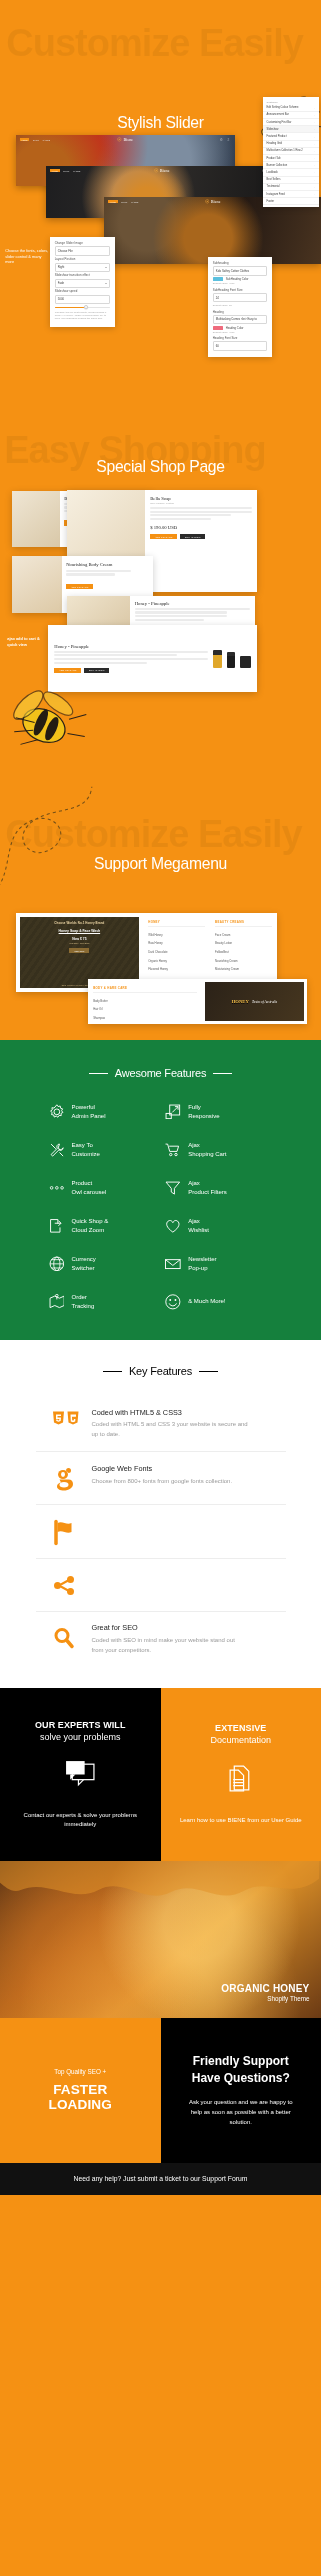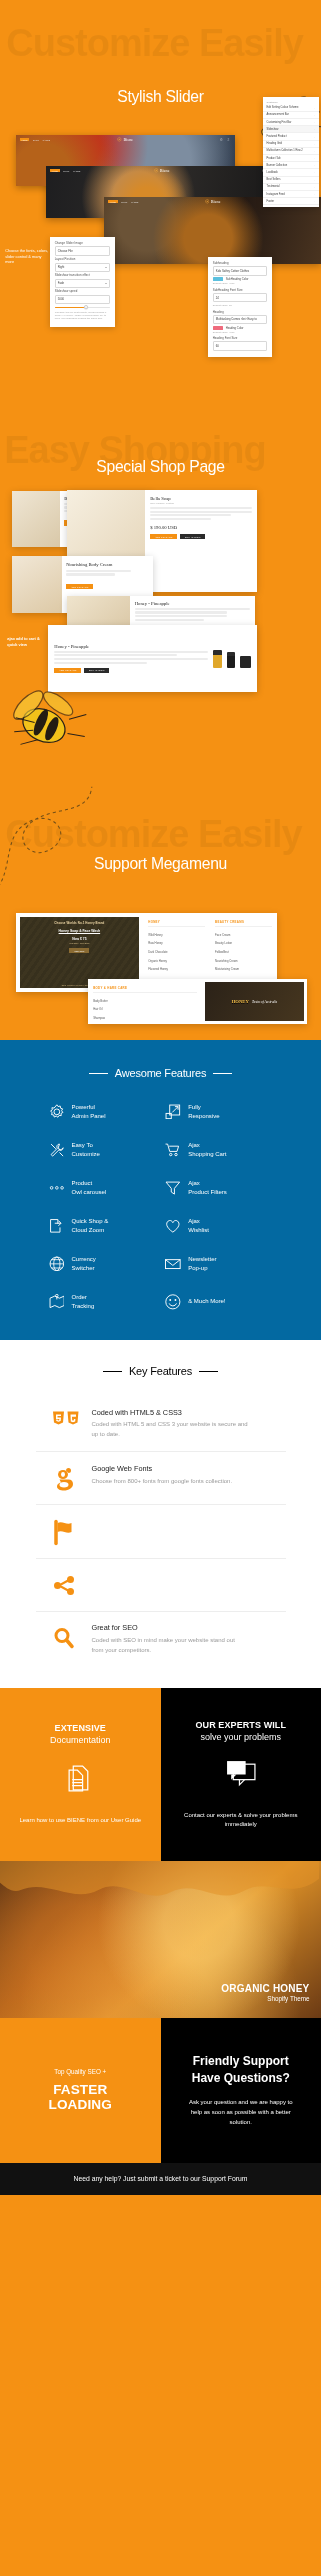--- a/index.html
+++ b/index.html
@@ -27,21 +27,21 @@
     white-space: nowrap;
     font-family: "Liberation Sans", sans-serif;
   }
   .ghost-1 { top: 22px; left: 6.3px; }
   .sec-title {
     position: relative;
     text-align: center;
     color: #fff;
     font-size: 15.7px;
     font-weight: 500;
-    padding-top: 88px;
+    padding-top: 114px;
     letter-spacing: -0.3px;
     z-index: 4;
   }
 
   .bee {
     position: absolute;
     width: 76px; height: 76px;
     z-index: 3;
     pointer-events: none;
   }
@@ -220,21 +220,21 @@
   .mcol li { list-style:none; font-size:2.8px; color:#5a5a5a; padding:2.3px 0; }
 
   .hexbanner {
     width:99px; margin:3.1px; background:linear-gradient(120deg,#2b2218,#46361f);
     position:relative; display:flex; align-items:center; justify-content:center; gap:3.1px;
   }
   .hexbanner .hb1 { color:#f7c04a; font-family:"Liberation Serif",serif; font-size:4.7px; font-weight:700; text-shadow:0 0.5px 0 #000;}
   .hexbanner .hb2 { color:#fff; font-family:"Liberation Serif",serif; font-size:3.4px; font-style:italic;}
 
   
-  .sec-awesome { background:#0369a1; padding:27px 0 30px; }
+  .sec-awesome { background:#15803d; padding:27px 0 30px; }
   .hdr-rule { display:flex; align-items:center; justify-content:center; gap:7.3px; }
   .hdr-rule .ln { width:19px; height:1px; background:#fff; }
   .hdr-rule.dark .ln { background:#000; }
   .hdr-txt { font-size:11px; font-weight:500; color:#fff; letter-spacing:-0.2px; }
   .hdr-rule.dark .hdr-txt { color:#000; }
 
   .feat-grid {
     margin: 24px auto 0;
     width: 224px;
     display: grid; grid-template-columns: 1fr 1fr;
@@ -885,45 +885,45 @@
           </div>
           <div class="key-txt">
             <h3>Great for SEO</h3>
             <p>Coded with SEO in mind make your website stand out from your competitors.</p>
           </div>
         </div>
       </div>
   </section>
 
   <section class="sec-experts">
-    <div class="exp-half exp-orange">
-      <div class="exp-h-top">EXTENSIVE</div>
-      <div class="exp-h-sub">Documentation</div>
-      <div class="exp-mid">
-        <svg width="30" height="29" viewBox="0 0 58 56">
-          <path d="M16 4 h18 l10 10 v36 H16 Z" fill="none" stroke="#fff" stroke-width="2.4"></path>
-          <path d="M8 12 h16 l10 10 v30 H8 Z" fill="none" stroke="#fff" stroke-width="2.4"></path>
-          <path d="M14 30 h20 M14 36 h20 M14 42 h20" stroke="#fff" stroke-width="2.4"></path>
-        </svg>
-      </div>
-      <div class="exp-foot">Learn how to use BIENE from our User Guide</div>
-    </div>
     <div class="exp-half exp-dark">
       <div class="exp-h-top">OUR EXPERTS WILL</div>
       <div class="exp-h-sub">solve your problems</div>
       <div class="exp-mid">
         <svg width="32" height="27" viewBox="0 0 62 52">
           <rect x="16" y="6" width="42" height="30" fill="none" stroke="#fff" stroke-width="2.4"></rect>
           <path d="M28 36 l0 10 10 -10" fill="none" stroke="#fff" stroke-width="2.4"></path>
           <rect x="4" y="0" width="36" height="26" fill="#fff"></rect>
           <path d="M12 26 l0 10 10 -10 z" fill="#fff"></path>
         </svg>
       </div>
       <div class="exp-foot">Contact our experts &amp; solve your problems immediately</div>
     </div>
+    <div class="exp-half exp-orange">
+      <div class="exp-h-top">EXTENSIVE</div>
+      <div class="exp-h-sub">Documentation</div>
+      <div class="exp-mid">
+        <svg width="30" height="29" viewBox="0 0 58 56">
+          <path d="M16 4 h18 l10 10 v36 H16 Z" fill="none" stroke="#fff" stroke-width="2.4"></path>
+          <path d="M8 12 h16 l10 10 v30 H8 Z" fill="none" stroke="#fff" stroke-width="2.4"></path>
+          <path d="M14 30 h20 M14 36 h20 M14 42 h20" stroke="#fff" stroke-width="2.4"></path>
+        </svg>
+      </div>
+      <div class="exp-foot">Learn how to use BIENE from our User Guide</div>
+    </div>
   </section>
 
   <section class="sec-banner">
     <div class="honey-bg"></div>
     <svg class="honey-drip" viewBox="0 0 616 110" preserveAspectRatio="none">
       <path d="M0 0 H616 V34 C560 78, 520 30, 470 58 C420 86, 380 34, 330 60 C280 86, 240 30, 190 56 C140 82, 90 34, 40 56 C24 63, 10 50, 0 42 Z" fill="rgba(226,146,40,.55)"></path>
     </svg>
     <div class="banner-txt">
       <div class="b1">ORGANIC HONEY</div>
       <div class="b2">Shopify Theme</div>

